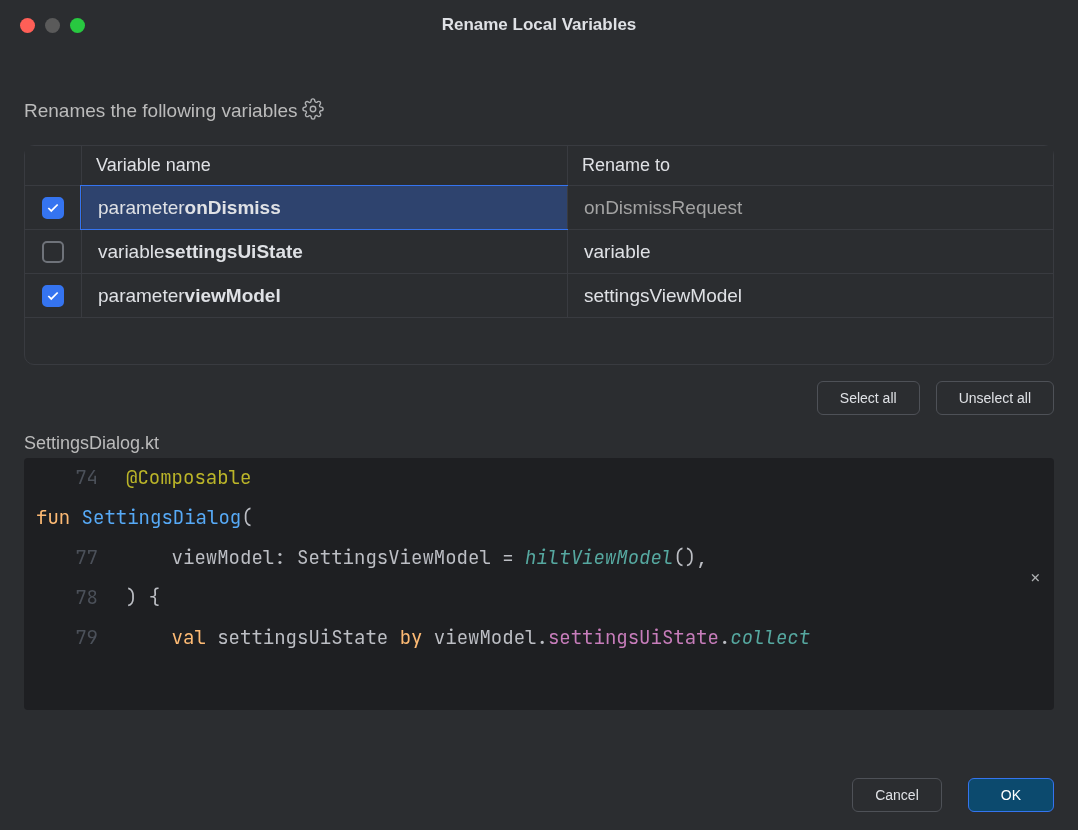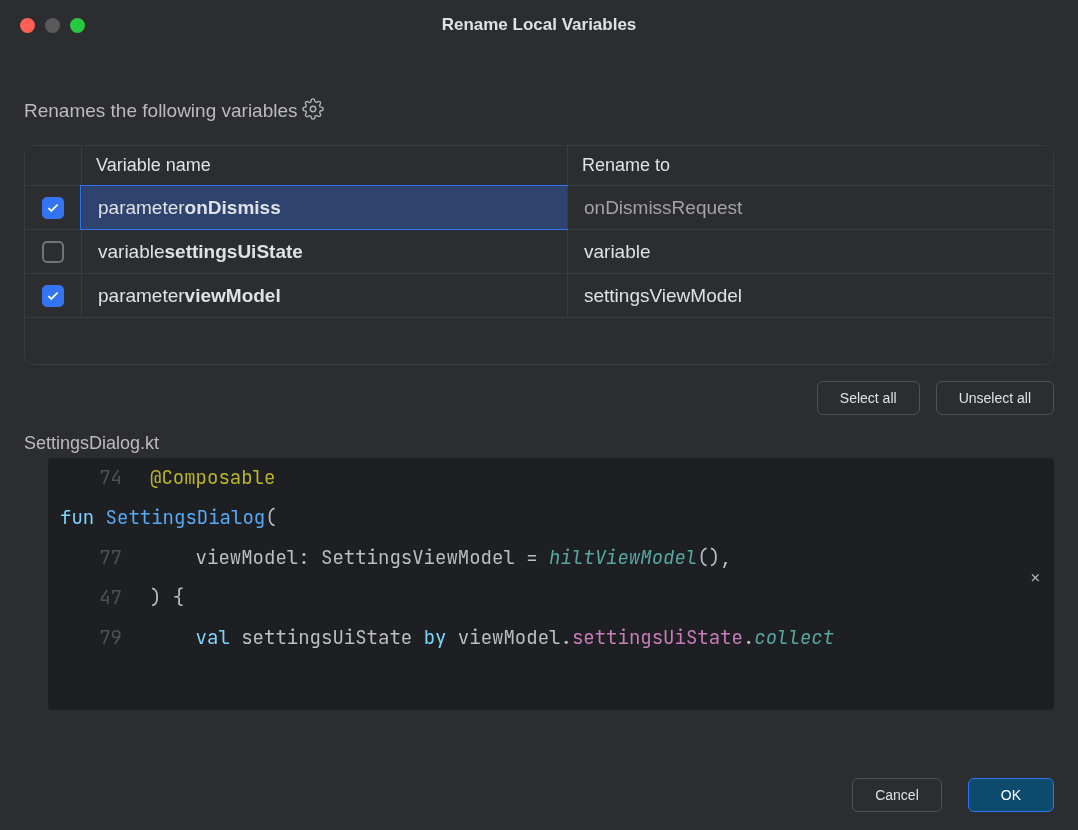--- a/index.html
+++ b/index.html
@@ -183,21 +183,20 @@
     }
     .code-editor {
       background: #1E1F22;
       border-radius: 4px;
       font-family: "JetBrains Mono", Menlo, Consolas, monospace;
       font-size: 19px;
       line-height: 40px;
       position: relative;
       height: 252px;
       overflow: hidden;
-      margin-left: 24px;
     }
     .code-line {
       display: flex;
       height: 40px;
       white-space: pre;
     }
     .code-line.hl .line-content-wrap {
       background: #2B2D30;
     }
     .gutter {
@@ -207,21 +206,21 @@
       color: #4B5059;
       padding-right: 16px;
       user-select: none;
     }
     .line-content-wrap {
       flex: 1;
       padding-left: 12px;
       overflow: hidden;
     }
     .tok-annotation { color: #BBB529; }
-    .tok-keyword    { color: #7dd3fc; }
+    .tok-keyword    { color: #fdba74; }
     .tok-type       { color: #57AAF7; }
     .tok-func       { color: #56A8A0; font-style: italic; }
     .tok-param      { color: #BCBEC4; }
     .tok-op         { color: #BCBEC4; }
     .tok-member     { color: #C77DBB; }
     .tok-hl-ref     { background: #3B3A32; }
     .editor-close {
       position: absolute;
       top: 100px;
       right: 14px;
@@ -328,21 +327,21 @@
       <div class="line-content-wrap"><span class="tok-annotation">@Composable</span></div>
     </div>
     <div class="code-line">
       <div class="line-content-wrap"><span class="tok-keyword">fun</span> <span class="tok-type">SettingsDialog</span><span class="tok-op">(</span></div>
     </div>
     <div class="code-line">
       <div class="gutter">77</div>
       <div class="line-content-wrap">    <span class="tok-param">viewModel</span><span class="tok-op">: SettingsViewModel = </span><span class="tok-func">hiltViewModel</span><span class="tok-op">(),</span></div>
     </div>
     <div class="code-line">
-      <div class="gutter">47</div>
+      <div class="gutter">78</div>
       <div class="line-content-wrap"><span class="tok-op">) {</span></div>
     </div>
     <div class="code-line">
       <div class="gutter">79</div>
       <div class="line-content-wrap">    <span class="tok-keyword">val</span> <span class="tok-param">settingsUiState</span> <span class="tok-keyword">by</span> <span class="tok-param">viewModel</span><span class="tok-op">.</span><span class="tok-member">settingsUiState</span><span class="tok-op">.</span><span class="tok-func">collect</span></div>
     </div>
     <div class="editor-close">✕</div>
   </div>
 
 </div>

